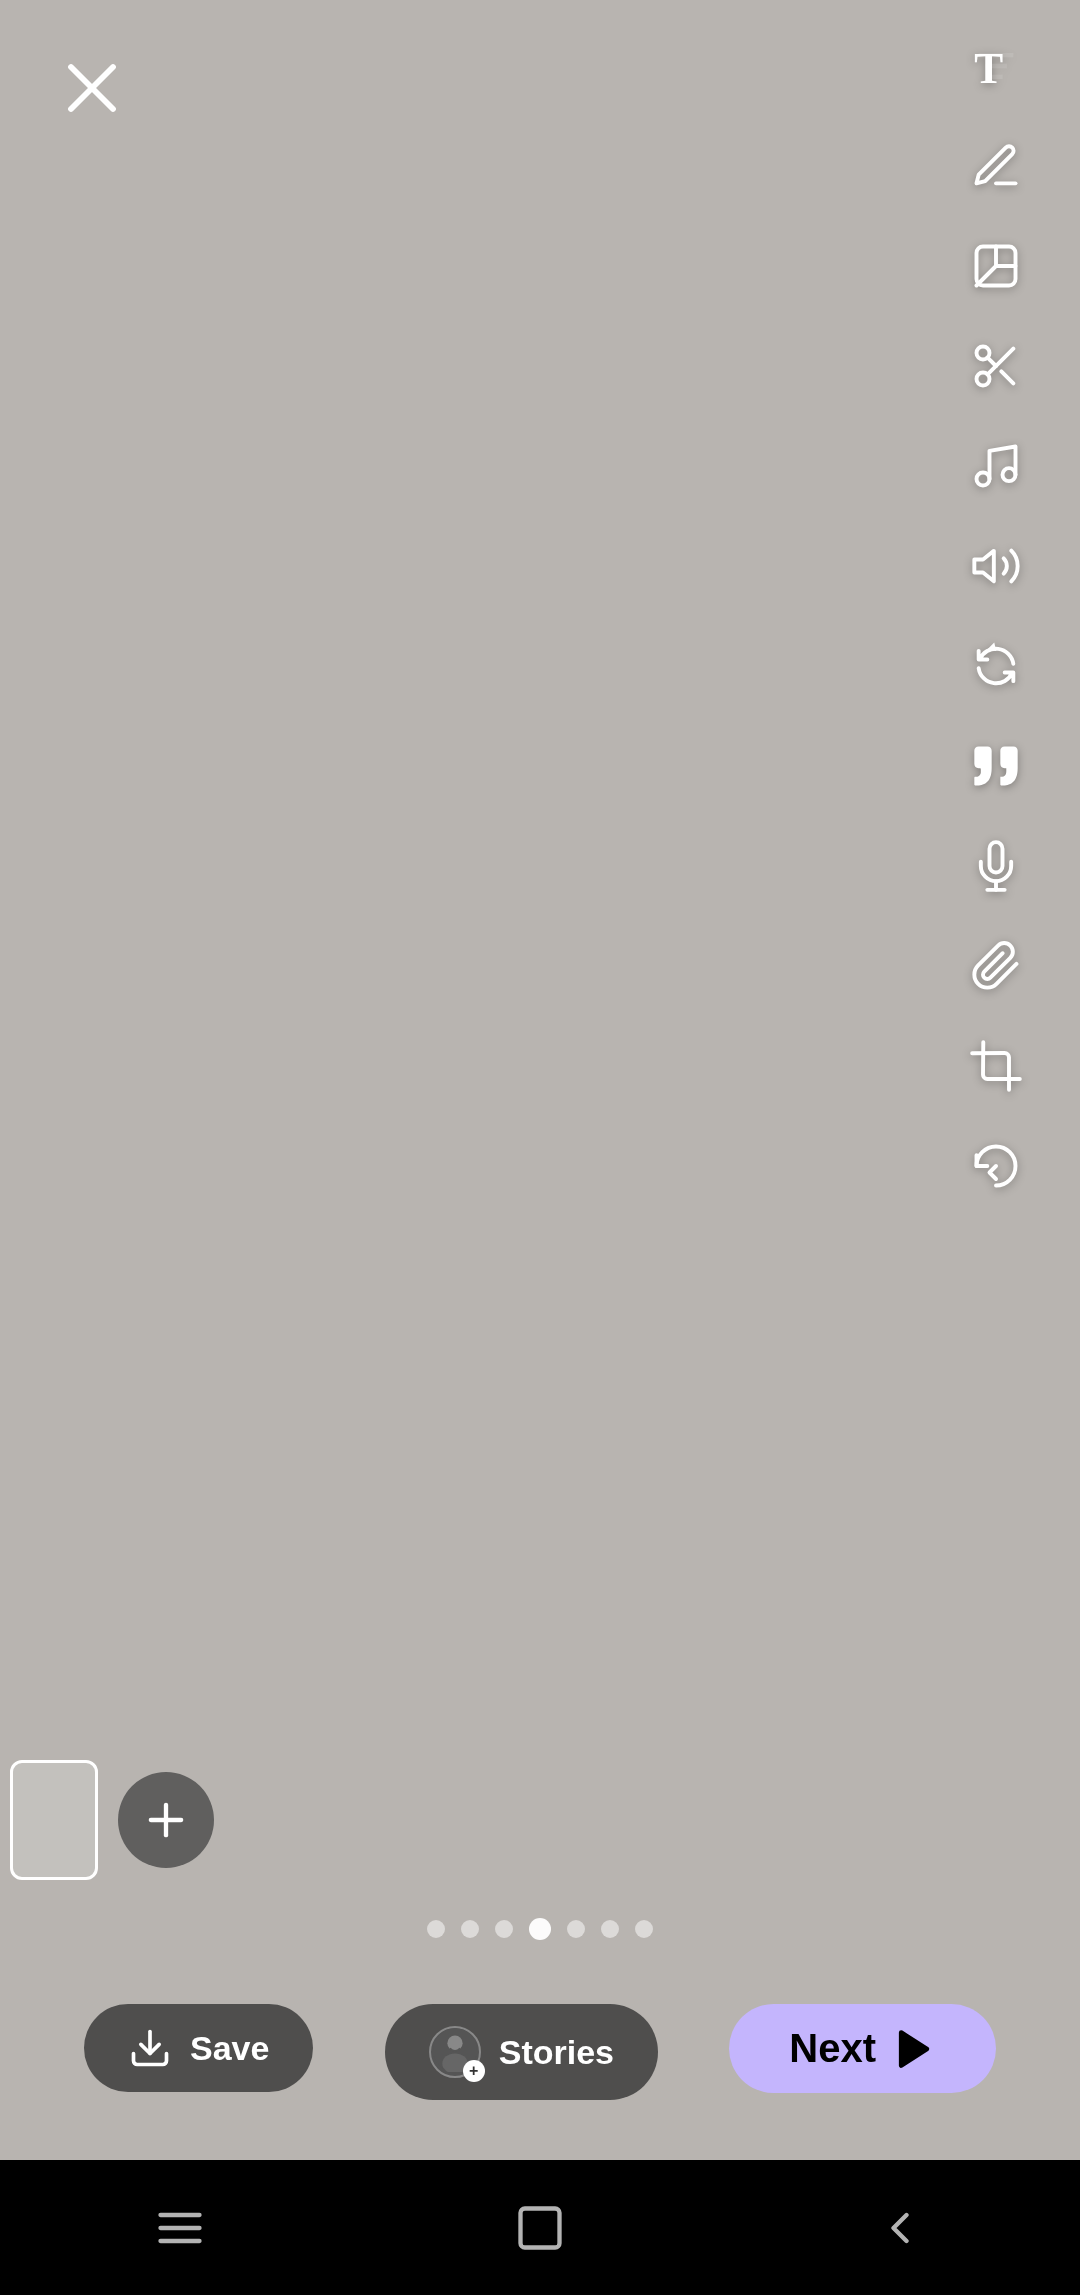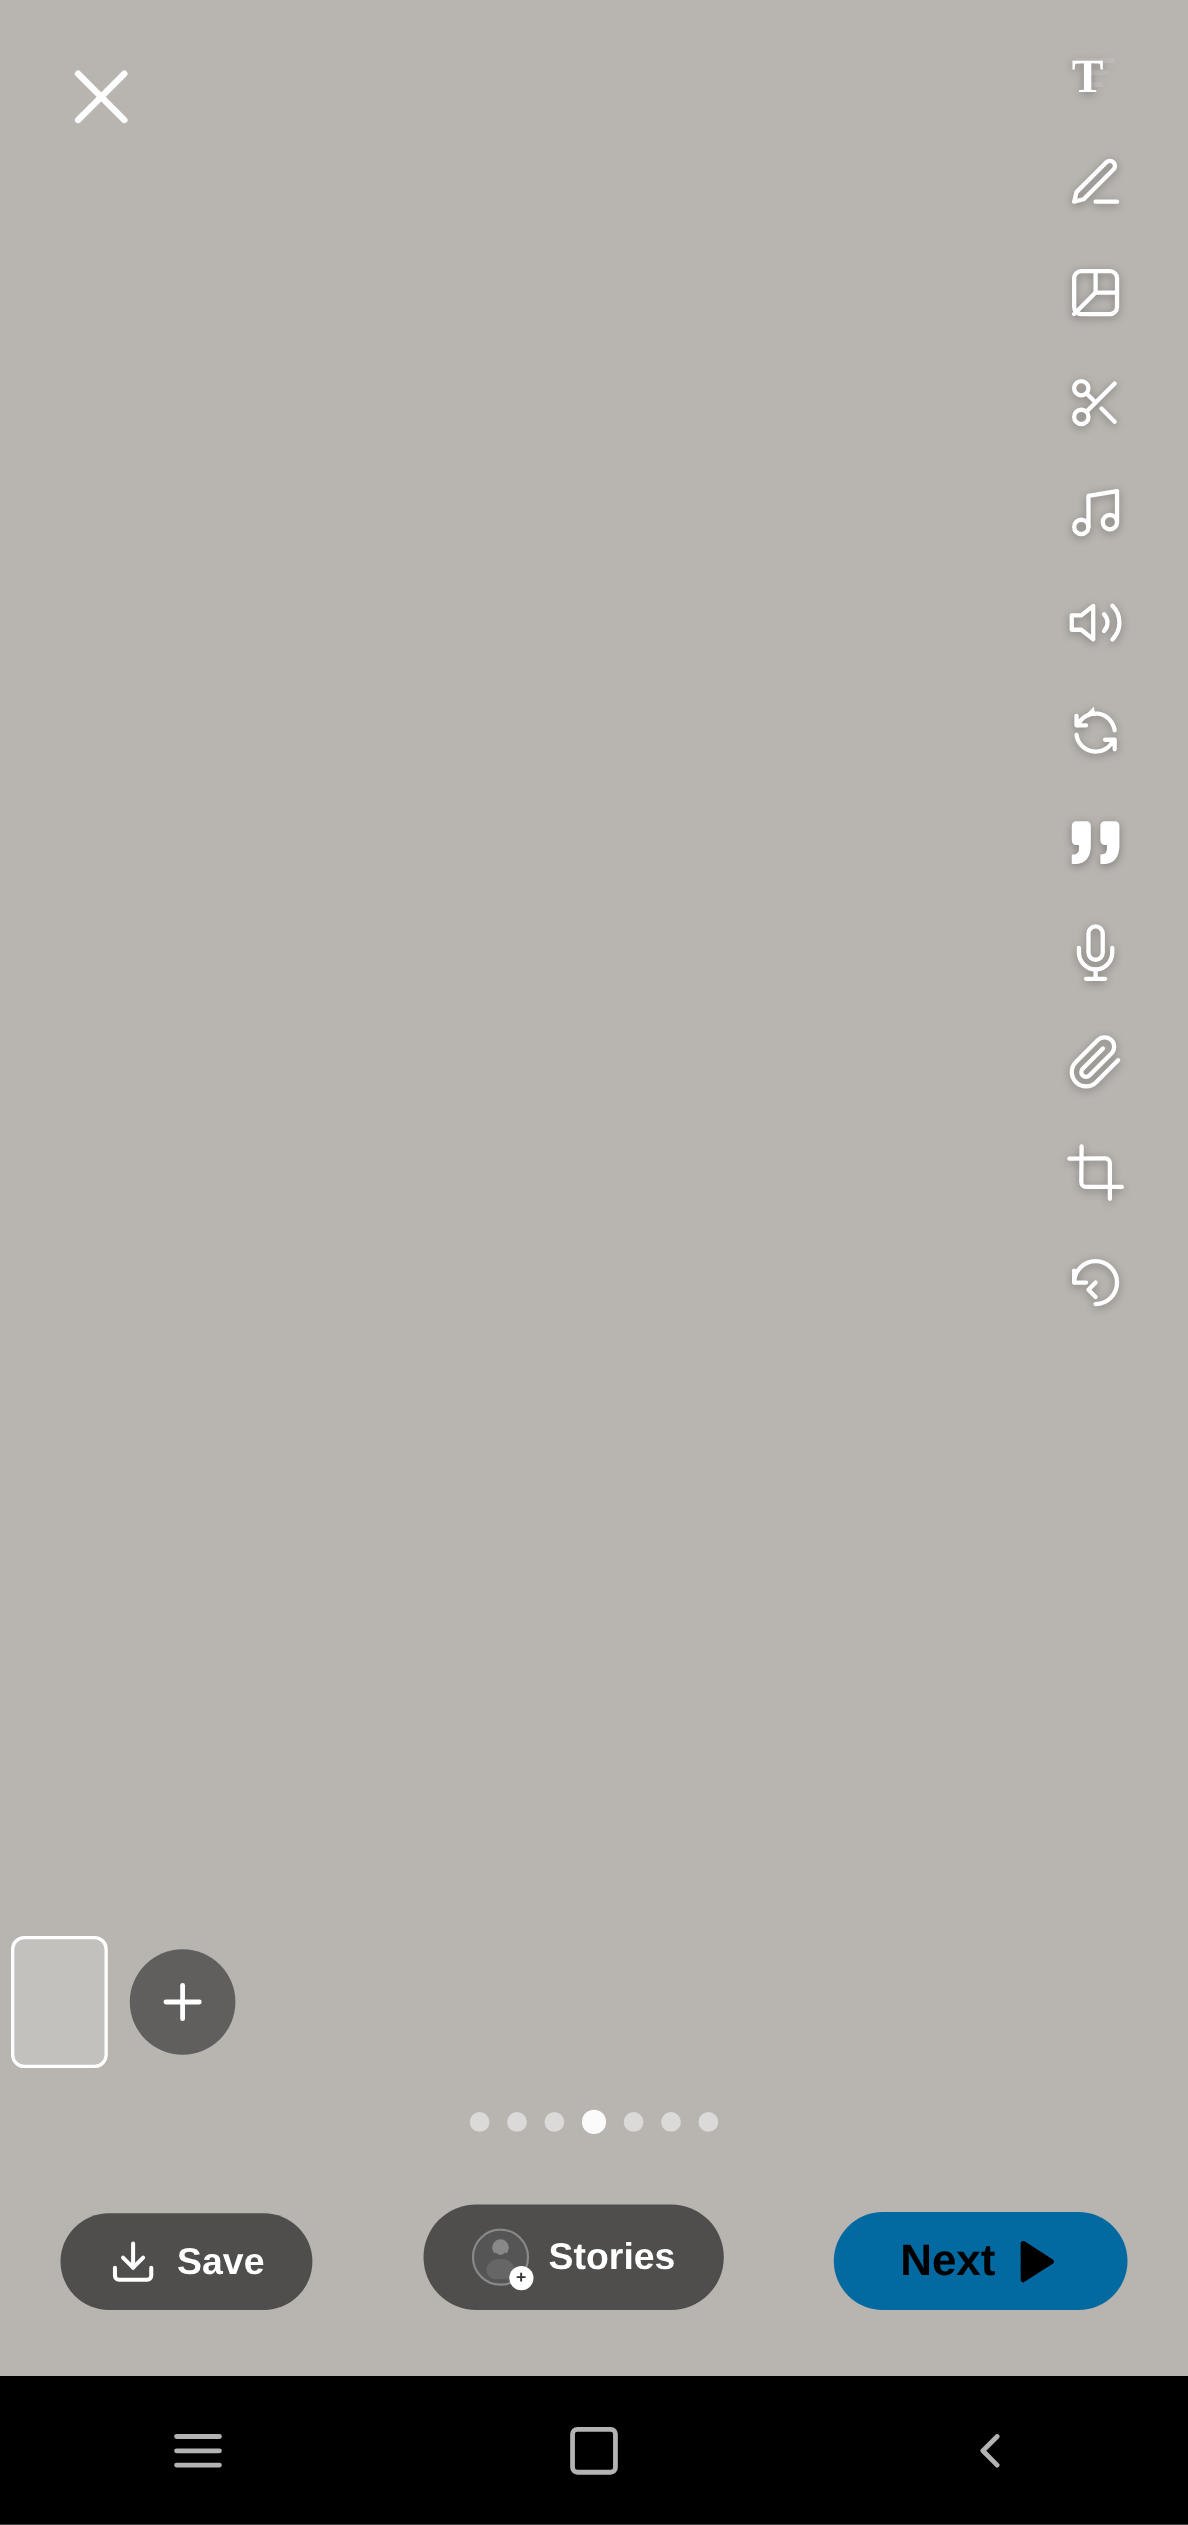--- a/index.html
+++ b/index.html
@@ -125,23 +125,23 @@
       background: rgba(255,255,255,0.95);
     }
 
     
     #bottom-bar {
       position: absolute;
       bottom: 60px;
       left: 0;
       right: 0;
       display: flex;
-      align-items: flex-end;
+      align-items: flex-start;
       justify-content: space-between;
-      padding: 0 55px;
+      padding: 0 84px;
     }
 
     .action-btn {
       display: flex;
       align-items: center;
       gap: 18px;
       background: rgba(60, 60, 60, 0.85);
       border: none;
       border-radius: 60px;
       padding: 22px 44px;
@@ -177,21 +177,21 @@
       border-radius: 50%;
       display: flex;
       align-items: center;
       justify-content: center;
       color: #333;
       font-size: 16px;
       font-weight: 700;
     }
 
     #next-btn {
-      background: #0369a1;
+      background: #c4b5fd;
       color: #000;
       border: none;
       border-radius: 60px;
       padding: 22px 60px;
       font-size: 40px;
       font-weight: 700;
       display: flex;
       align-items: center;
       gap: 16px;
       cursor: pointer;

